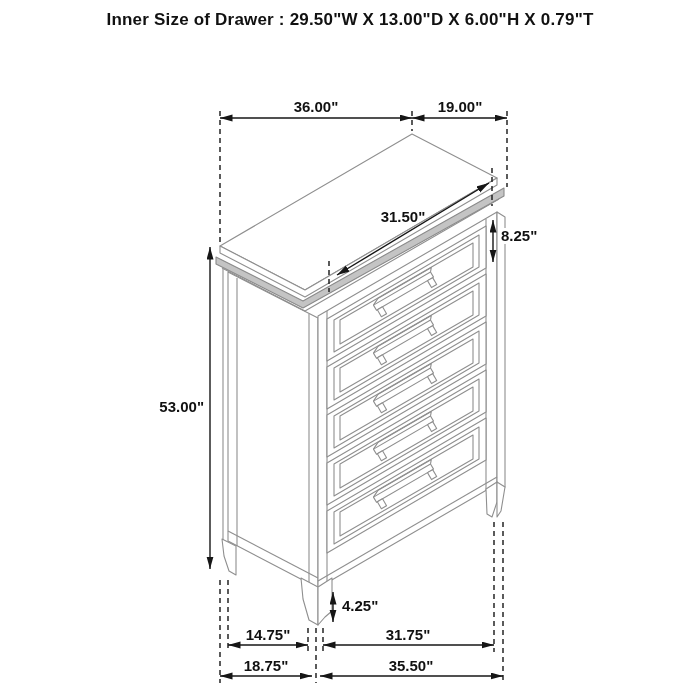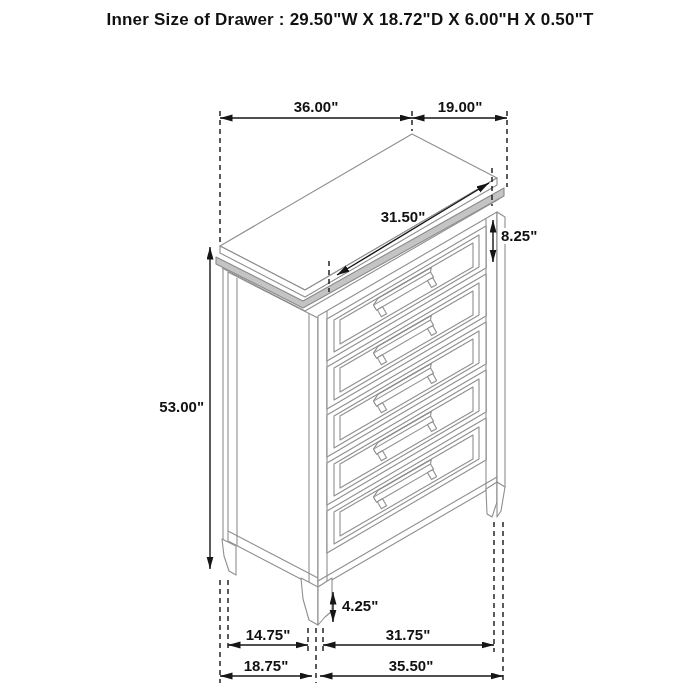--- a/index.html
+++ b/index.html
@@ -15,21 +15,21 @@
   
   .dim{stroke:#161616;stroke-width:1.4;fill:none;}
   .dash{stroke:#161616;stroke-width:1.4;fill:none;stroke-dasharray:5 4;}
   .lbl{font-family:"Liberation Sans", sans-serif;font-size:15px;font-weight:bold;fill:#111;}
   .mask{fill:#ffffff;stroke:none;}
 </style>
 </head>
 <body>
 
 <div class="stage">
-  <div class="title">Inner Size of Drawer : 29.50"W X 18.72"D X 6.00"H X 0.50"T</div>
+  <div class="title">Inner Size of Drawer : 29.50"W X 13.00"D X 6.00"H X 0.79"T</div>
 
   <svg width="700" height="700" viewBox="0 0 700 700">
     <defs>
       <marker id="mE" orient="auto" markerUnits="userSpaceOnUse" markerWidth="14" markerHeight="9" refX="12.5" refY="3.5">
           <path d="M0,0 L12.5,3.5 L0,7 Z" fill="#161616"></path>
         </marker>
       <marker id="mS" orient="auto-start-reverse" markerUnits="userSpaceOnUse" markerWidth="14" markerHeight="9" refX="12.5" refY="3.5">
           <path d="M0,0 L12.5,3.5 L0,7 Z" fill="#161616"></path>
         </marker>
 

